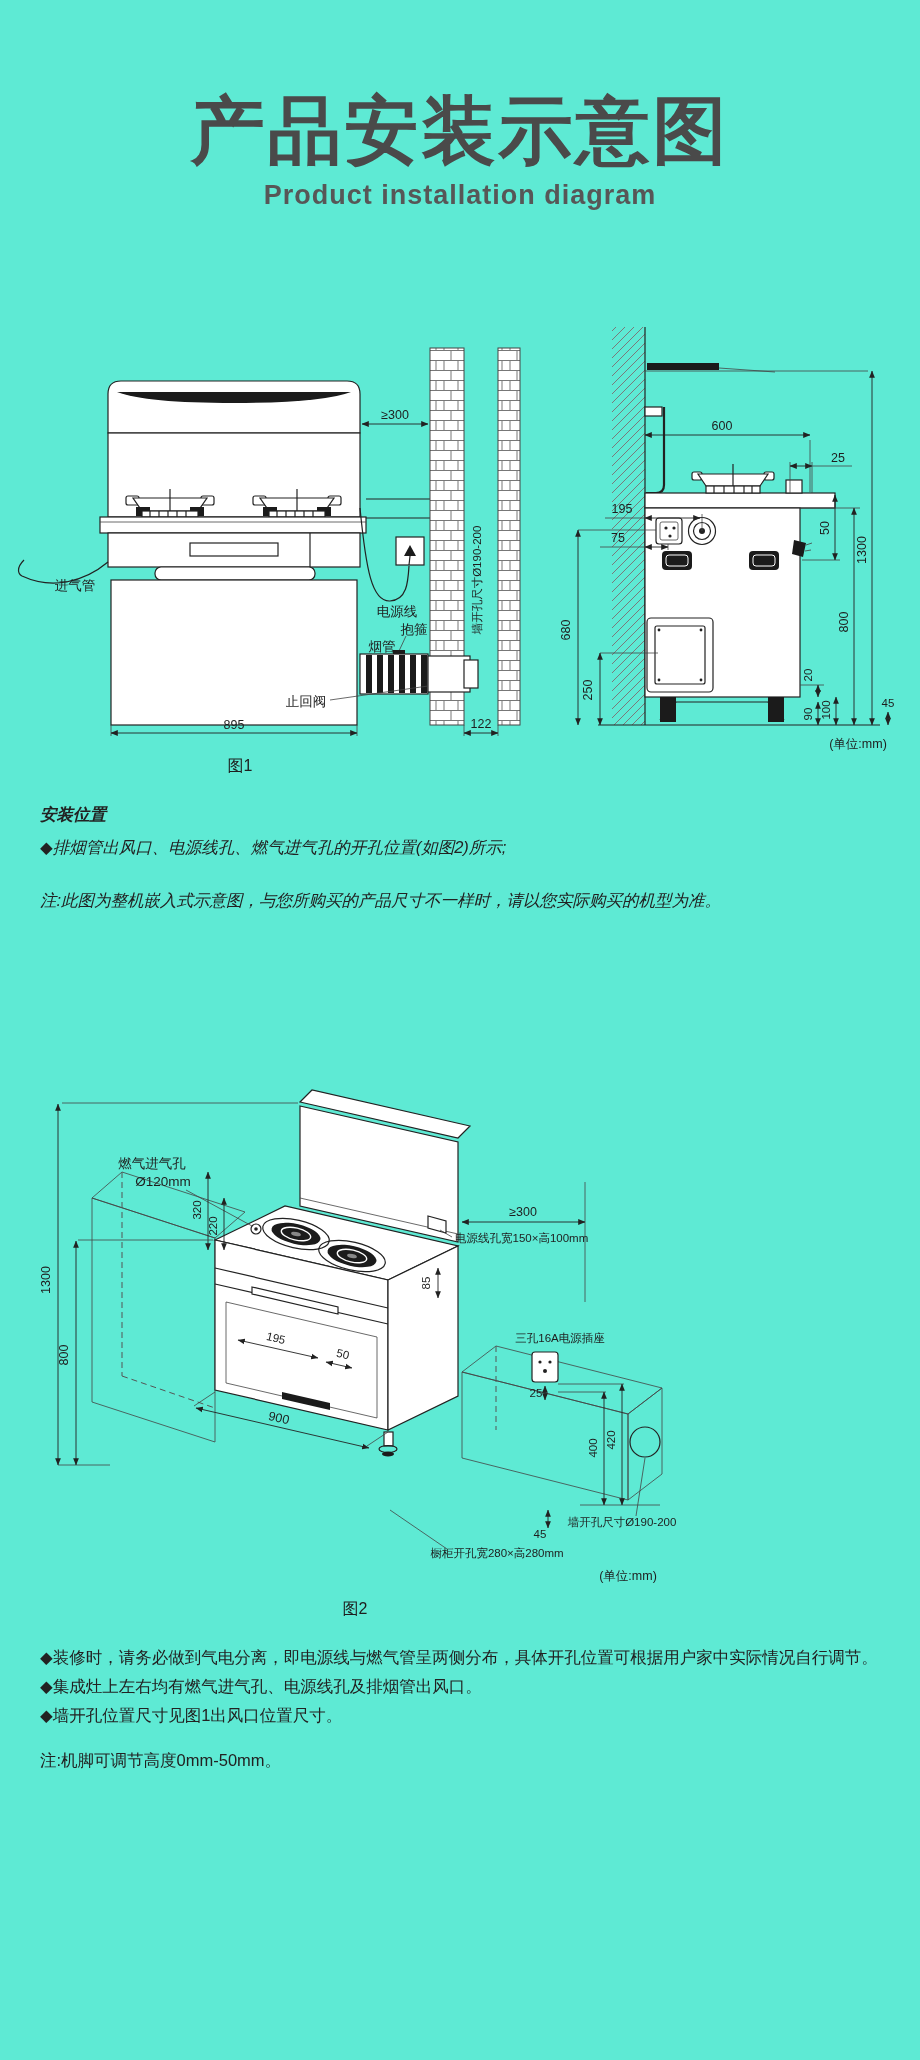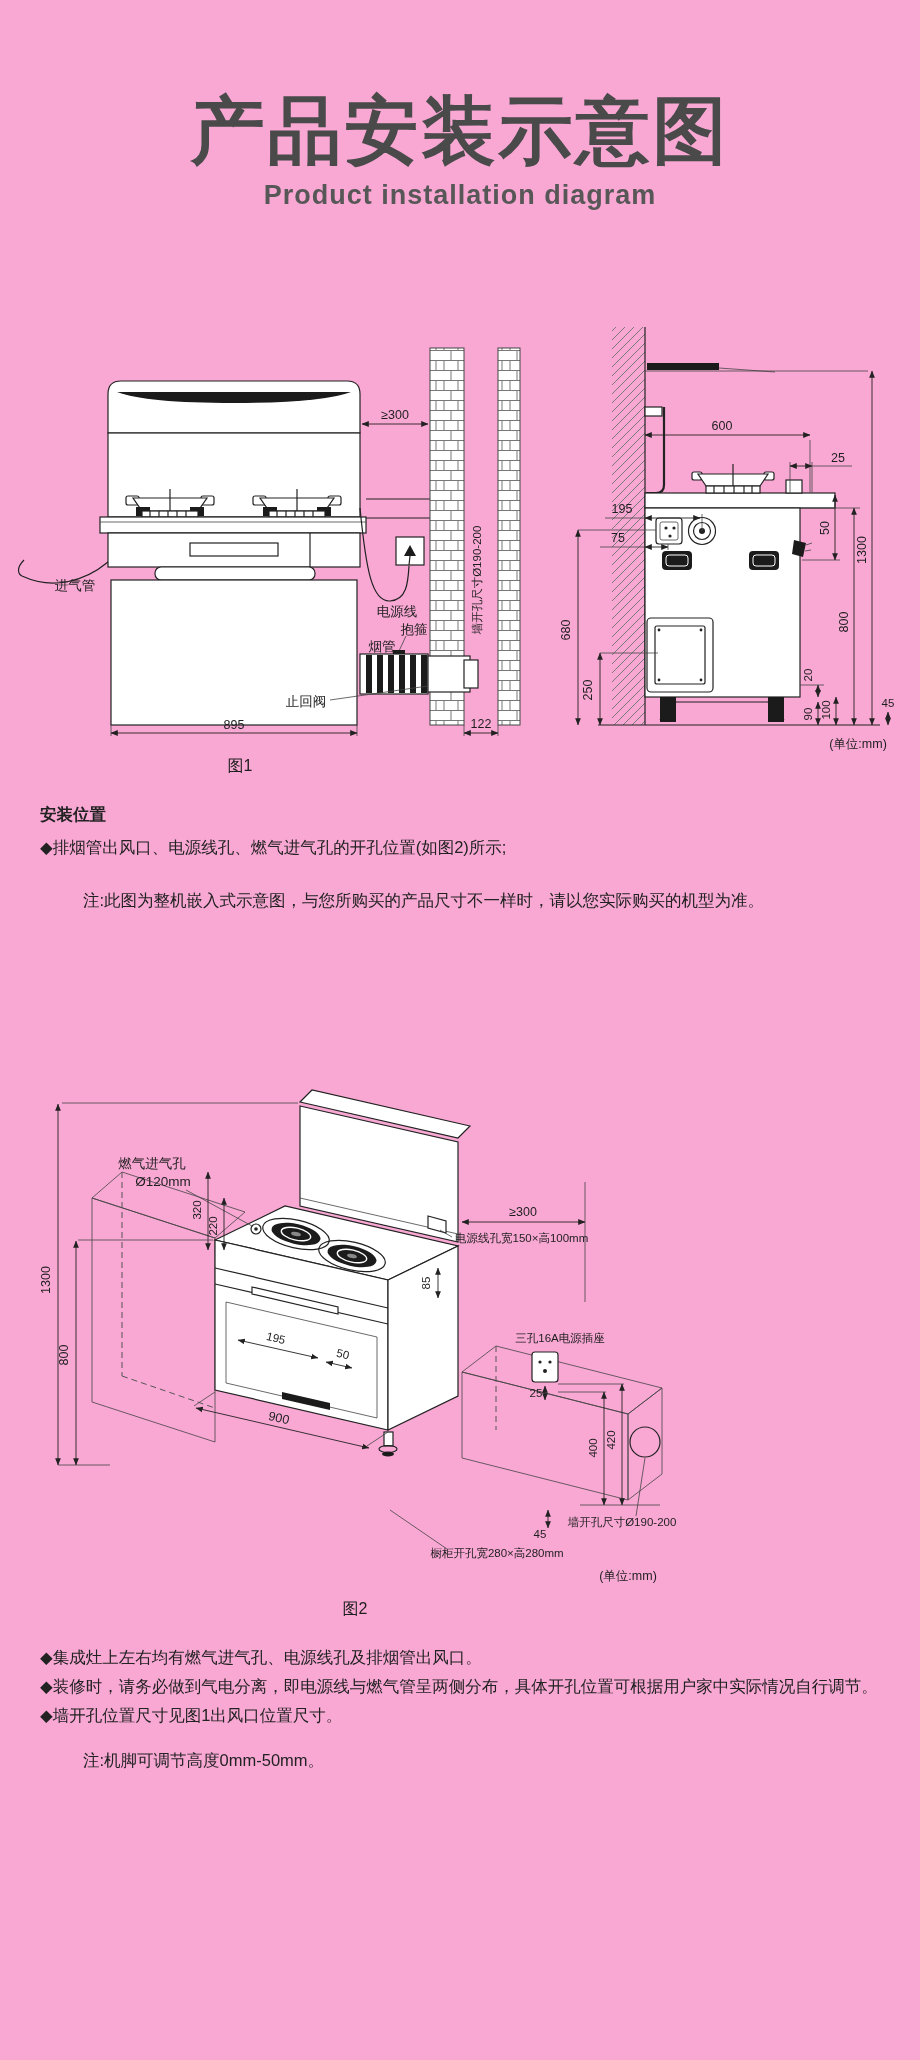--- a/index.html
+++ b/index.html
@@ -1,16 +1,16 @@
 <!DOCTYPE html>
 <html><head>
 <meta charset="utf-8">
 <style>
   html,body{margin:0;padding:0;background:#fff;}
-  #page{position:relative;width:920px;height:2060px;background:#f9a8d4;overflow:hidden;
+  #page{position:relative;width:920px;height:2060px;background:#5eead4;overflow:hidden;
         font-family:"Liberation Sans","DejaVu Sans",sans-serif;color:#2b2b2b;}
   
   #hdr{position:absolute;top:92px;left:0;width:920px;text-align:center;}
   #hdr h1{margin:0;font-size:74px;line-height:1.05;font-weight:700;color:#4a4a4a;letter-spacing:3px;}
   #hdr .sub{margin-top:10px;font-size:27px;color:#575757;letter-spacing:1px;font-weight:bold;}
   
   svg{position:absolute;left:0;}
   #fig1{top:250px;}
   #fig2{top:1040px;}
   svg text{font-family:"Liberation Sans","DejaVu Sans",sans-serif;fill:#1e1e1e;}
@@ -20,25 +20,25 @@
   .dash{fill:none;stroke:#555;stroke-width:1;stroke-dasharray:6 4;}
   .fw{fill:#ffffff;stroke:#222;stroke-width:1.2;}
   .fd{fill:#1b1b1b;stroke:none;}
   .dim{fill:none;stroke:#222;stroke-width:0.9;}
   .dt{font-size:12.5px;}
   .dts{font-size:11.5px;}
   .lb{font-size:13.5px;}
   .cap{font-size:16px;}
   
   .notes{position:absolute;left:40px;width:856px;font-size:16.5px;line-height:29px;color:#222;}
-  #notes1{top:800px;}
+  #notes1{top:800px;font-style:italic;}
   #notes2{top:1643px;}
   .notes h3{margin:0 0 4px 0;font-size:16.5px;font-weight:700;}
   .notes p{margin:0;}
-  .notes p.note{margin-top:24px;margin-left:43px;}
+  .notes p.note{margin-top:24px;}
   #notes2 p.note{margin-top:16px;}
 </style>
 </head>
 <body>
 
 <div id="page">
 
   <div id="hdr">
     <h1>产品安装示意图</h1>
     <div class="sub">Product installation diagram</div>
@@ -382,19 +382,19 @@
 
       <path class="thin" d="M636,476 L645,418"></path>
       <text class="dts" x="622" y="486" text-anchor="middle">墙开孔尺寸Ø190-200</text>
 
       <text class="dt" x="628" y="540" text-anchor="middle">(单位:mm)</text>
       <text class="cap" x="355" y="574" text-anchor="middle">图2</text>
     </g>
   </svg>
 
   <div id="notes2" class="notes">
+    <p>◆装修时，请务必做到气电分离，即电源线与燃气管呈两侧分布，具体开孔位置可根据用户家中实际情况自行调节。</p>
     <p>◆集成灶上左右均有燃气进气孔、电源线孔及排烟管出风口。</p>
-    <p>◆装修时，请务必做到气电分离，即电源线与燃气管呈两侧分布，具体开孔位置可根据用户家中实际情况自行调节。</p>
     <p>◆墙开孔位置尺寸见图1出风口位置尺寸。</p>
     <p class="note">注:机脚可调节高度0mm-50mm。</p>
   </div>
 
 </div>
 
 </body></html>

